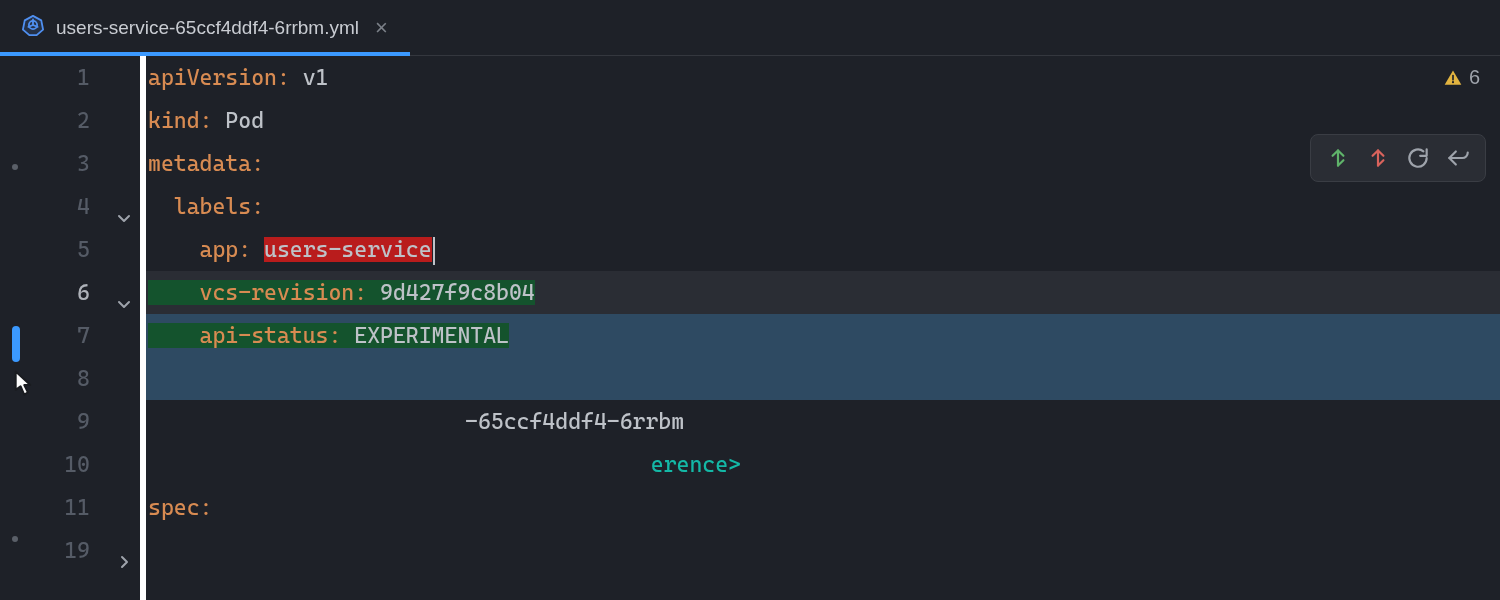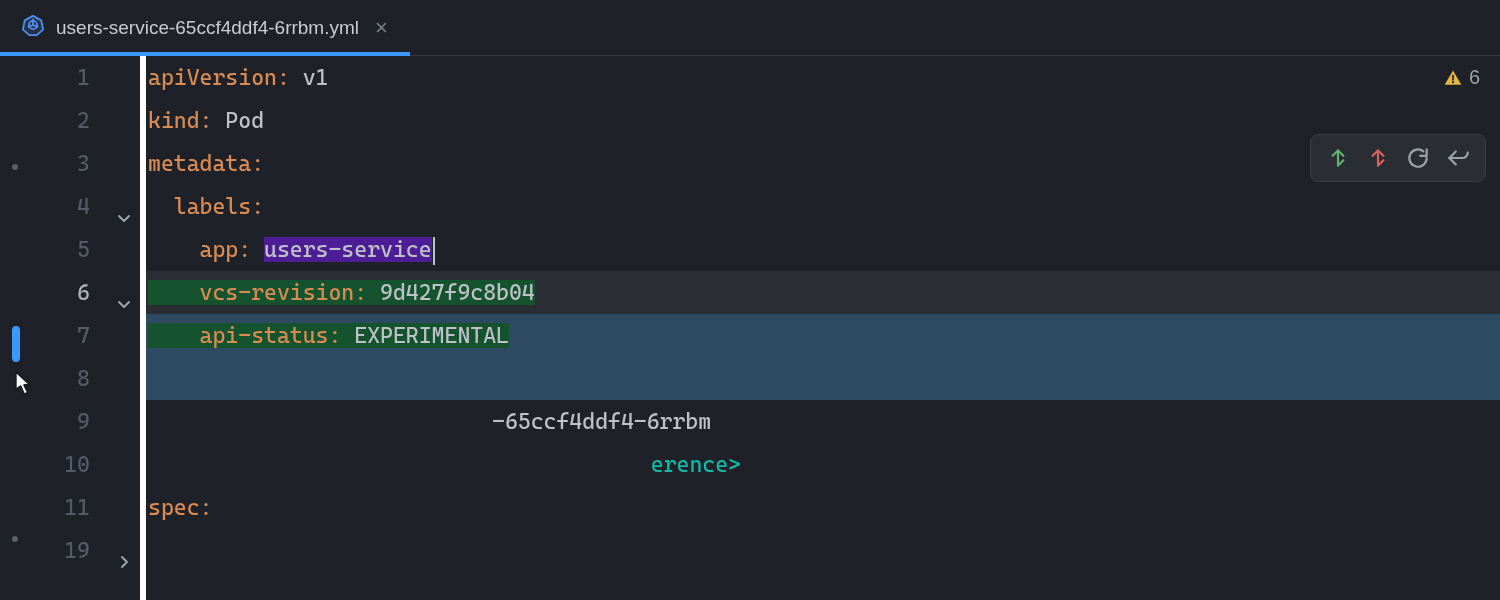--- a/index.html
+++ b/index.html
@@ -110,21 +110,21 @@
   }
   .k8s-badge {
     position: absolute;
     left: -2px;
     top: 10px;
   }
 
   .key { color: #d88b52; }
   .val { color: #bec2c8; }
   .sel { background: #14532d; }
-  .sel-soft { background: #4c1d95; }
+  .sel-soft { background: #b91c1c; }
   .caret {
     display:inline-block;
     width:2px;
     height:28px;
     background:#bec2c8;
     vertical-align:middle;
     margin-left:1px;
   }
 
   .code-line { padding-left: 2px; }
@@ -160,21 +160,21 @@
     padding:10px 14px;
     border-radius:8px;
     border:1px solid #3a3d44;
   }
   .toolbar svg { display:block; }
 
   
   .behind9 {
     position:absolute;
     top: calc(43px * 8);
-    left: 346px;
+    left: 319px;
     height:43px;
     line-height:43px;
     color:#bec2c8;
     z-index:0;
   }
 
   .faded-ref {
     color:#14b8a6;
   }
 

